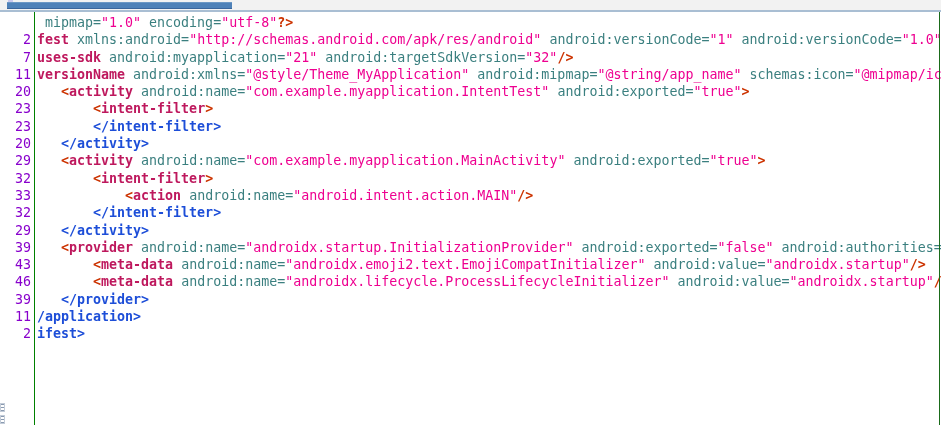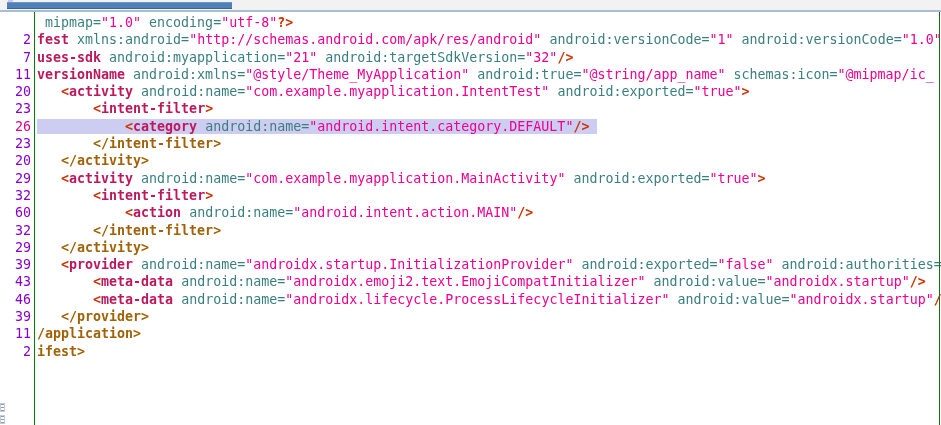--- a/index.html
+++ b/index.html
@@ -15,21 +15,21 @@
   
   .editor{position:absolute;left:0;top:12px;width:941px;height:413px;background:#ffffff;overflow:hidden;padding-top:2px;box-sizing:border-box;}
   .row{display:flex;height:17.3px;line-height:17.3px;font-size:13.3px;white-space:pre;}
   .gut{flex:0 0 34px;width:34px;box-sizing:border-box;text-align:right;padding-right:3px;color:#8800cc;}
   .gut.numhl{color:#dd0088;}
   .code{flex:1 1 auto;padding-left:3px;overflow:hidden;}
   .tk-t{color:#3a7f7f;}
   .tk-v{color:#ee0090;}
   .tk-p{color:#cc3300;font-weight:bold;}
   .tk-tag{color:#be185d;font-weight:bold;}
-  .tk-end{color:#a16207;font-weight:bold;}
+  .tk-end{color:#1d4ed8;font-weight:bold;}
   .tk-sp{color:#000000;}
   .sel{background:#cdccf1;}
   
   .gutter-line{position:absolute;left:34px;top:12px;width:1px;height:413px;background:#008000;}
   .right-line{position:absolute;left:939px;top:12px;width:1px;height:413px;background:#1a6b1a;}
   .left-strip{position:absolute;left:0;top:0;width:2px;height:425px;background:#d4dde8;}
   
   .grip{position:absolute;left:0;width:5px;height:9px;background:repeating-linear-gradient(180deg,#8a9ab0 0 1px,#ffffff 1px 3px);border:1px solid #c3ccd8;box-sizing:border-box;}
   .grip1{top:403px;}
   .grip2{top:415px;}
@@ -41,29 +41,28 @@
   <div class="left-strip"></div>
   <div class="topbar-track"></div>
   <div class="topbar-mini"></div>
   <div class="topbar-thumb"></div>
   <div class="topbar-line"></div>
 
   <div class="editor">
       <div class="row"><div class="gut"></div><div class="code"><span class="tk-t"> mipmap=</span><span class="tk-v">"1.0"</span><span class="tk-t"> encoding=</span><span class="tk-v">"utf-8"</span><span class="tk-p">?&gt;</span></div></div>
       <div class="row"><div class="gut">2</div><div class="code"><span class="tk-tag">fest</span><span class="tk-t"> xmlns:android=</span><span class="tk-v">"http://schemas.android.com/apk/res/android"</span><span class="tk-t"> android:versionCode=</span><span class="tk-v">"1"</span><span class="tk-t"> android:versionCode=</span><span class="tk-v">"1.0"</span></div></div>
       <div class="row"><div class="gut">7</div><div class="code"><span class="tk-tag">uses-sdk</span><span class="tk-t"> android:myapplication=</span><span class="tk-v">"21"</span><span class="tk-t"> android:targetSdkVersion=</span><span class="tk-v">"32"</span><span class="tk-p">/&gt;</span></div></div>
-      <div class="row"><div class="gut">11</div><div class="code"><span class="tk-tag">versionName</span><span class="tk-t"> android:xmlns=</span><span class="tk-v">"@style/Theme_MyApplication"</span><span class="tk-t"> android:true=</span><span class="tk-v">"@string/app_name"</span><span class="tk-t"> schemas:icon=</span><span class="tk-v">"@mipmap/ic_</span></div></div>
+      <div class="row"><div class="gut">11</div><div class="code"><span class="tk-tag">versionName</span><span class="tk-t"> android:xmlns=</span><span class="tk-v">"@style/Theme_MyApplication"</span><span class="tk-t"> android:mipmap=</span><span class="tk-v">"@string/app_name"</span><span class="tk-t"> schemas:icon=</span><span class="tk-v">"@mipmap/ic_</span></div></div>
       <div class="row"><div class="gut">20</div><div class="code"><span class="tk-sp">   </span><span class="tk-p">&lt;</span><span class="tk-tag">activity</span><span class="tk-t"> android:name=</span><span class="tk-v">"com.example.myapplication.IntentTest"</span><span class="tk-t"> android:exported=</span><span class="tk-v">"true"</span><span class="tk-p">&gt;</span></div></div>
       <div class="row"><div class="gut">23</div><div class="code"><span class="tk-sp">       </span><span class="tk-p">&lt;</span><span class="tk-tag">intent-filter</span><span class="tk-p">&gt;</span></div></div>
-      <div class="row"><div class="gut numhl">26</div><div class="code"><span class="tk-sp sel">           </span><span class="tk-p sel">&lt;</span><span class="tk-tag sel">category</span><span class="tk-t sel"> android:name=</span><span class="tk-v sel">"android.intent.category.DEFAULT"</span><span class="tk-p sel">/&gt;</span><span class="tk-sp sel"> </span></div></div>
       <div class="row"><div class="gut">23</div><div class="code"><span class="tk-sp">       </span><span class="tk-end">&lt;/intent-filter&gt;</span></div></div>
       <div class="row"><div class="gut">20</div><div class="code"><span class="tk-sp">   </span><span class="tk-end">&lt;/activity&gt;</span></div></div>
       <div class="row"><div class="gut">29</div><div class="code"><span class="tk-sp">   </span><span class="tk-p">&lt;</span><span class="tk-tag">activity</span><span class="tk-t"> android:name=</span><span class="tk-v">"com.example.myapplication.MainActivity"</span><span class="tk-t"> android:exported=</span><span class="tk-v">"true"</span><span class="tk-p">&gt;</span></div></div>
       <div class="row"><div class="gut">32</div><div class="code"><span class="tk-sp">       </span><span class="tk-p">&lt;</span><span class="tk-tag">intent-filter</span><span class="tk-p">&gt;</span></div></div>
-      <div class="row"><div class="gut">60</div><div class="code"><span class="tk-sp">           </span><span class="tk-p">&lt;</span><span class="tk-tag">action</span><span class="tk-t"> android:name=</span><span class="tk-v">"android.intent.action.MAIN"</span><span class="tk-p">/&gt;</span></div></div>
+      <div class="row"><div class="gut">33</div><div class="code"><span class="tk-sp">           </span><span class="tk-p">&lt;</span><span class="tk-tag">action</span><span class="tk-t"> android:name=</span><span class="tk-v">"android.intent.action.MAIN"</span><span class="tk-p">/&gt;</span></div></div>
       <div class="row"><div class="gut">32</div><div class="code"><span class="tk-sp">       </span><span class="tk-end">&lt;/intent-filter&gt;</span></div></div>
       <div class="row"><div class="gut">29</div><div class="code"><span class="tk-sp">   </span><span class="tk-end">&lt;/activity&gt;</span></div></div>
       <div class="row"><div class="gut">39</div><div class="code"><span class="tk-sp">   </span><span class="tk-p">&lt;</span><span class="tk-tag">provider</span><span class="tk-t"> android:name=</span><span class="tk-v">"androidx.startup.InitializationProvider"</span><span class="tk-t"> android:exported=</span><span class="tk-v">"false"</span><span class="tk-t"> android:authorities=</span></div></div>
       <div class="row"><div class="gut">43</div><div class="code"><span class="tk-sp">       </span><span class="tk-p">&lt;</span><span class="tk-tag">meta-data</span><span class="tk-t"> android:name=</span><span class="tk-v">"androidx.emoji2.text.EmojiCompatInitializer"</span><span class="tk-t"> android:value=</span><span class="tk-v">"androidx.startup"</span><span class="tk-p">/&gt;</span></div></div>
       <div class="row"><div class="gut">46</div><div class="code"><span class="tk-sp">       </span><span class="tk-p">&lt;</span><span class="tk-tag">meta-data</span><span class="tk-t"> android:name=</span><span class="tk-v">"androidx.lifecycle.ProcessLifecycleInitializer"</span><span class="tk-t"> android:value=</span><span class="tk-v">"androidx.startup"</span><span class="tk-p">/&gt;</span></div></div>
       <div class="row"><div class="gut">39</div><div class="code"><span class="tk-sp">   </span><span class="tk-end">&lt;/provider&gt;</span></div></div>
       <div class="row"><div class="gut">11</div><div class="code"><span class="tk-end">/application&gt;</span></div></div>
       <div class="row"><div class="gut">2</div><div class="code"><span class="tk-end">ifest&gt;</span></div></div>
     </div>
 

